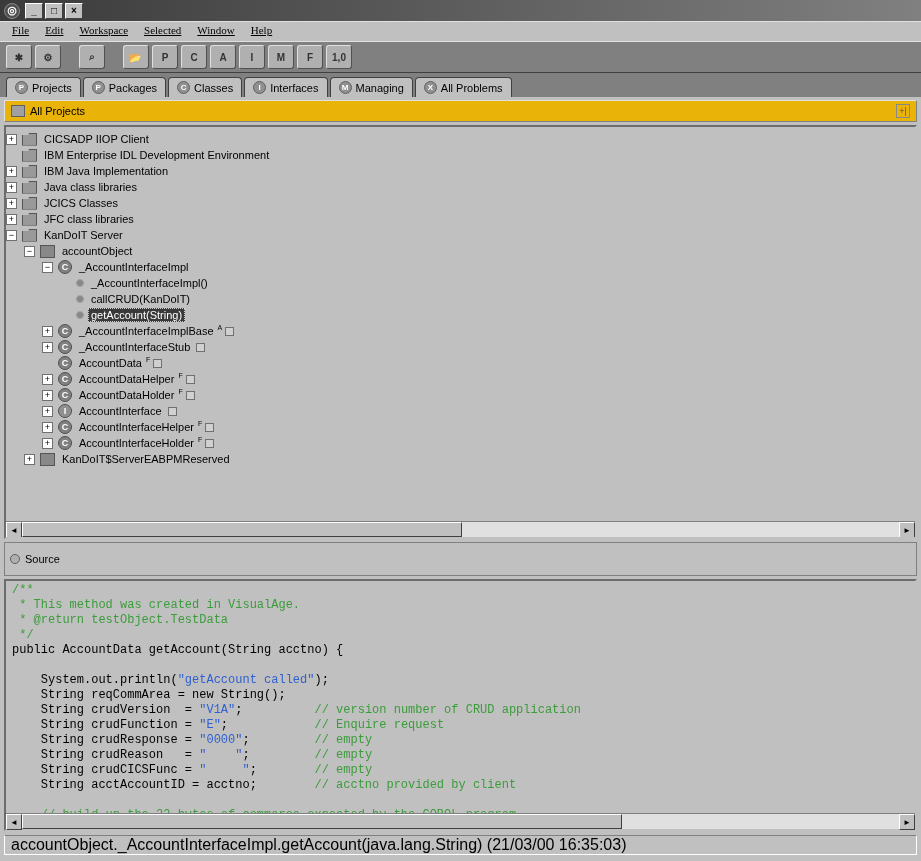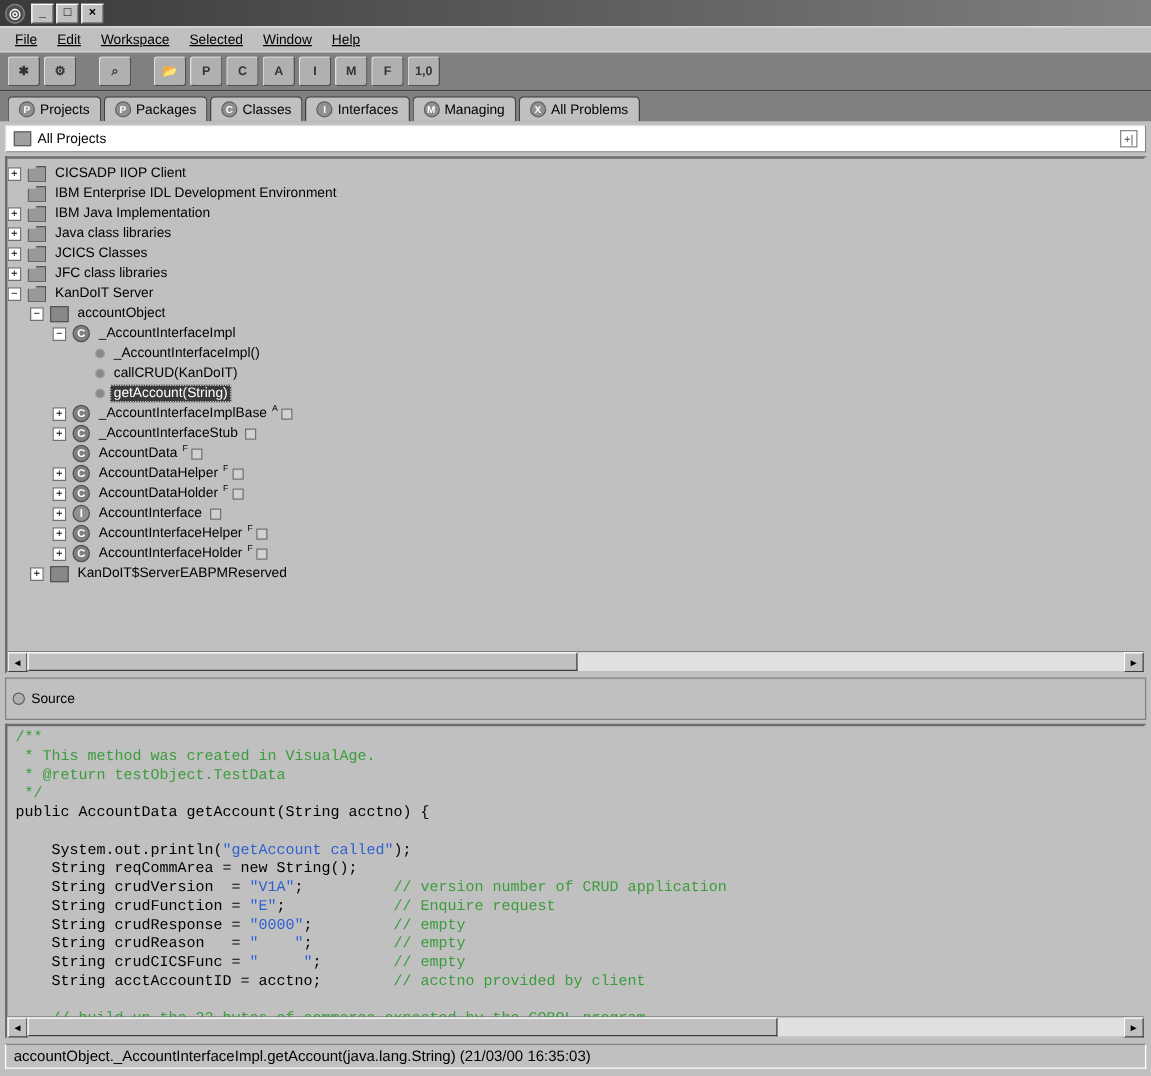--- a/index.html
+++ b/index.html
@@ -38,23 +38,24 @@
   border-right-color: #404040; border-bottom-color: #404040;
   display: inline-flex; align-items: center; justify-content: center;
   font-size: 10px; font-weight: bold; color: #000;
   cursor: pointer;
 }
 
 
 .menubar {
   height: 20px;
   background: #c0c0c0;
-  display: flex; align-items: center;
+  display: flex; 
   padding: 0 4px;
   border-top: 1px solid #e0e0e0;
+  font-family: Liberation Serif, serif;
 }
 .menu-item {
   padding: 2px 8px;
   cursor: pointer;
 }
 .menu-item u { text-decoration: underline; }
 
 
 .toolbar {
   height: 32px;
@@ -102,21 +103,21 @@
   border-radius: 50%;
   background: #909090;
   border: 1px solid #606060;
   display: inline-flex; align-items: center; justify-content: center;
   font-size: 8px; color: #fff; font-weight: bold;
 }
 
 
 .projects-header {
   height: 22px;
-  background: #ffffff;
+  background: #eab308;
   border: 1px solid #808080;
   border-top-color: #e0e0e0; border-left-color: #e0e0e0;
   display: flex; align-items: center;
   padding: 0 6px;
   margin: 3px 4px 0 4px;
   font-size: 11px;
 }
 .projects-header .hdr-icon {
   width: 14px; height: 12px;
   background: #a0a0a0;
@@ -276,21 +277,21 @@
 .source-code .str { color: #3060d0; }
 
 
 .statusbar {
   height: 20px;
   background: #c0c0c0;
   border: 1px solid #fff;
   border-top-color: #808080;
   margin: 4px 4px 4px 4px;
   padding: 2px 6px;
-  font-size: 12px;
+  font-size: 16px;
   display: flex; align-items: center;
 }
 </style>
 </head>
 <body>
 
 <div class="titlebar">
   <span class="app-icon">◎</span>
   <div class="win-controls">
     <div class="win-btn">_</div>

